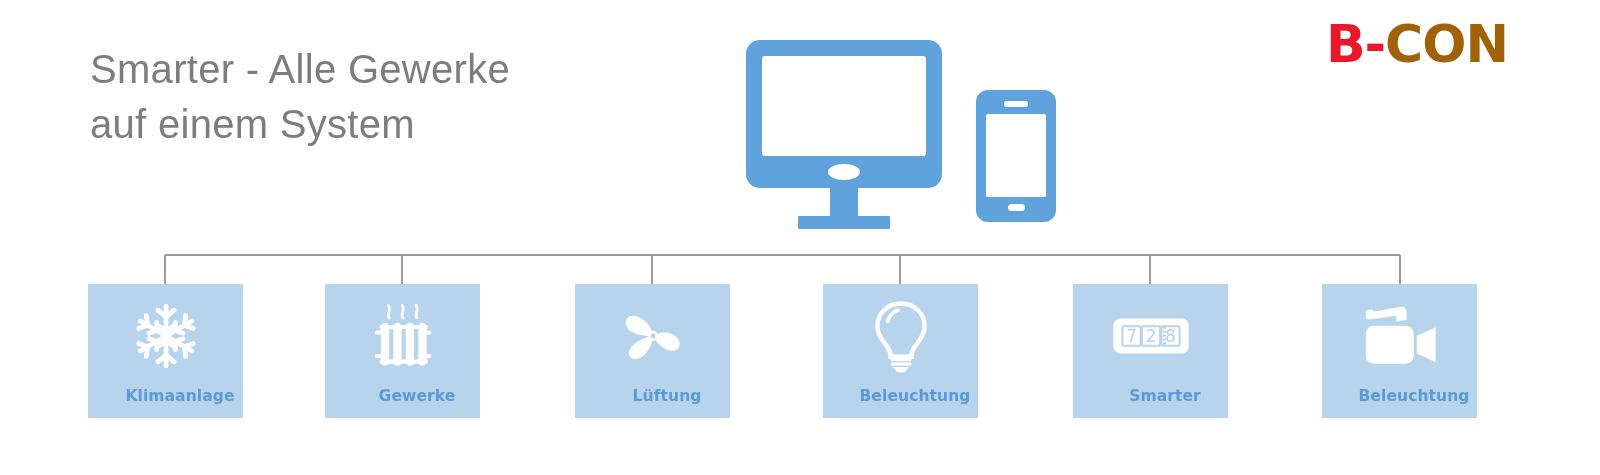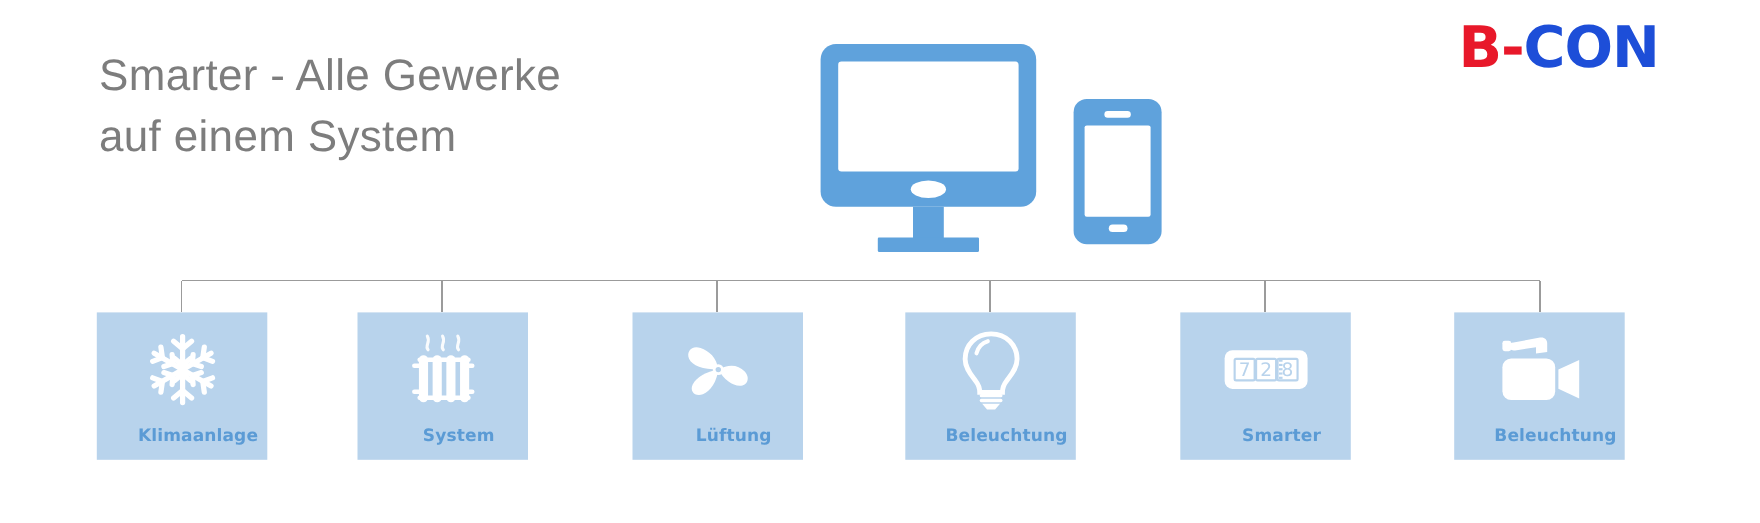--- a/index.html
+++ b/index.html
@@ -40,21 +40,21 @@
     font-family: "DejaVu Sans", sans-serif;
     font-weight: 700;
     font-size: 52px;
     letter-spacing: -1px;
     line-height: 1;
     white-space: nowrap;
     user-select: none;
   }
   .logo .logo-b { color: #e8182a; }
   .logo .logo-dash { color: #e8182a; }
-  .logo .logo-con { color: #1d4ed8; margin-top: 16px; }
+  .logo .logo-con { color: #a16207; margin-top: 16px; }
 
   
   .devices {
     position: absolute;
     left: 740px;
     top: 38px;
     width: 320px;
     height: 195px;
   }
   .devices svg { display: block; }
@@ -219,21 +219,21 @@
           <rect x="18" y="33" width="12" height="62" rx="6"></rect>
           <rect x="36" y="33" width="12" height="62" rx="6"></rect>
           <rect x="54" y="33" width="12" height="62" rx="6"></rect>
           <rect x="72" y="33" width="12" height="62" rx="6"></rect>
 
           <rect x="16" y="36" width="70" height="6" rx="3"></rect>
           <rect x="16" y="86" width="70" height="6" rx="3"></rect>
         </g>
       </svg>
     </div>
-    <div class="tile-label">System</div>
+    <div class="tile-label">Gewerke</div>
   </div>
 
   <div class="tile" style="left:823px">
     <div class="tile-icon">
       <svg width="62" height="74" viewBox="0 0 84 100">
         <g fill="none" stroke="#ffffff" stroke-width="6" stroke-linecap="round">
           <path d="M42 6 C23 6 10 20 10 37 C10 49 18 57 23 64 C27 69 28 74 28 78 L56 78 C56 74 57 69 61 64 C66 57 74 49 74 37 C74 20 61 6 42 6 Z"></path>
           <path d="M24 30 C26 22 31 17 38 15" stroke-width="5"></path>
         </g>
         <g fill="#ffffff">

